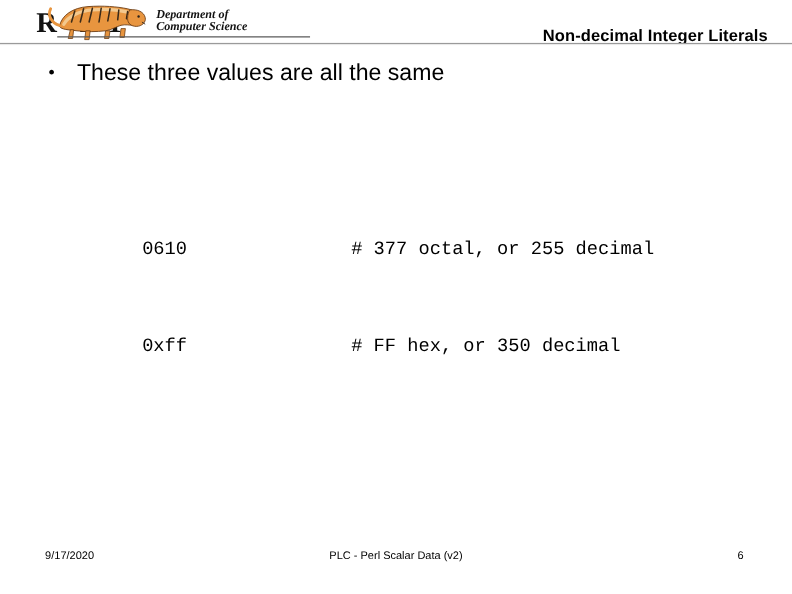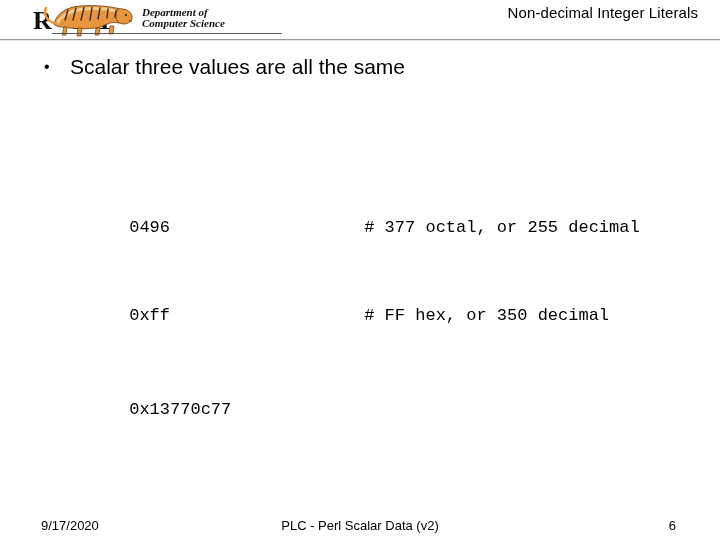--- a/index.html
+++ b/index.html
@@ -30,23 +30,23 @@
     left: 32px;
     top: 2px;
     width: 250px;
     height: 36px;
   }
   .logo svg { display: block; }
 
   .deck-title {
     position: absolute;
     right: 22px;
-    top: 4px;
+    top: 24px;
     font-size: 15px;
-    font-weight: normal;
+    font-weight: bold;
     letter-spacing: 0.1px;
     white-space: nowrap;
     text-align: center;
     line-height: 17px;
   }
   .header-rule {
     position: absolute;
     left: 0;
     top: 39px;
     width: 720px;
@@ -103,31 +103,30 @@
     white-space: pre;
   }
   .code-line .lit {
     display: inline-block;
     width: 190px;
     white-space: pre;
   }
   .code-line .cmt {
     display: inline-block;
     white-space: pre;
-    margin-left: 45px;
   }
 
   
   .footer {
     position: absolute;
     left: 0;
-    top: 516px;
+    top: 496px;
     width: 720px;
     height: 20px;
-    font-size: 13px;
+    font-size: 10px;
     line-height: 12px;
   }
   .footer-date {
     position: absolute;
     left: 41px;
     top: 4px;
     white-space: nowrap;
   }
   .footer-center {
     position: absolute;
@@ -201,37 +200,34 @@
   </div>
 
   <div class="deck-title">Non-decimal Integer Literals</div>
 
   <div class="header-rule"></div>
 </div>
 
 <div class="slide-body">
 
   <div class="bullet bullet-1">
-    <span class="dot">•</span><span class="btext">Scalar three values are all the same</span>
+    <span class="dot">•</span><span class="btext">These three values are all the same</span>
   </div>
 
   <div class="code-block code-1">
     <span class="code-line">
-      <span class="lit">0496</span><span class="cmt"># 377 octal, or 255 decimal</span>
+      <span class="lit">0610</span><span class="cmt"># 377 octal, or 255 decimal</span>
     </span>
     <span class="code-line">
       <span class="lit">0xff</span><span class="cmt"># FF hex, or 350 decimal</span>
     </span>
   </div>
 
 
   <div class="code-block code-2">
-    <span class="code-line">
-      <span class="lit">0x13770c77</span><span class="cmt"></span>
-    </span>
   </div>
 
 </div>
 
 <div class="footer">
   <div class="footer-date">9/17/2020</div>
   <div class="footer-center">PLC - Perl Scalar Data (v2)</div>
   <div class="footer-page">6</div>
 </div>
 

